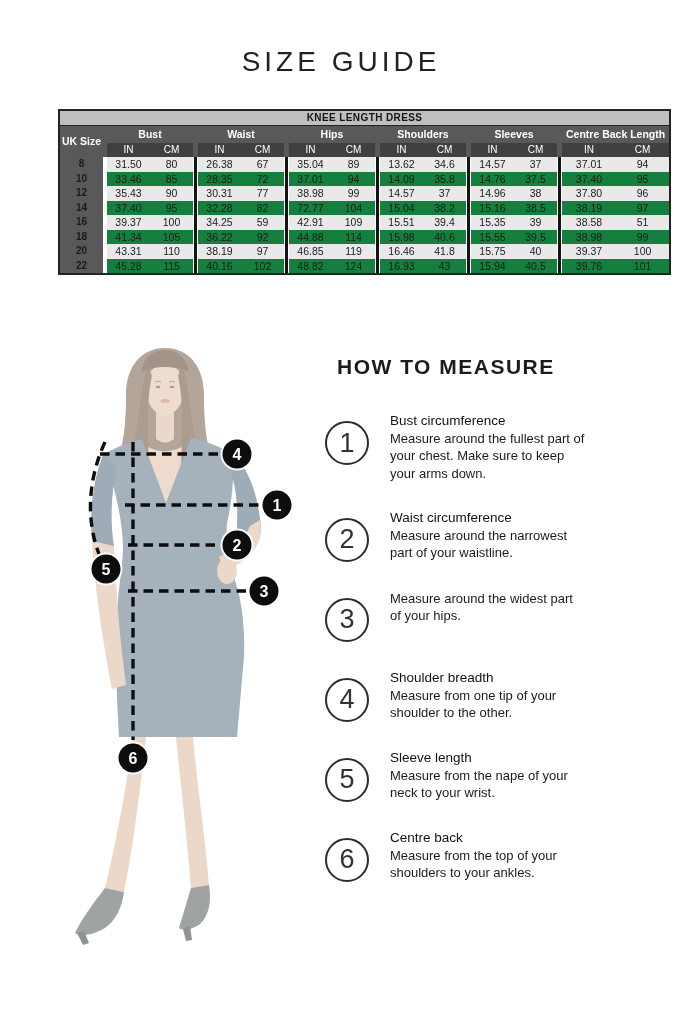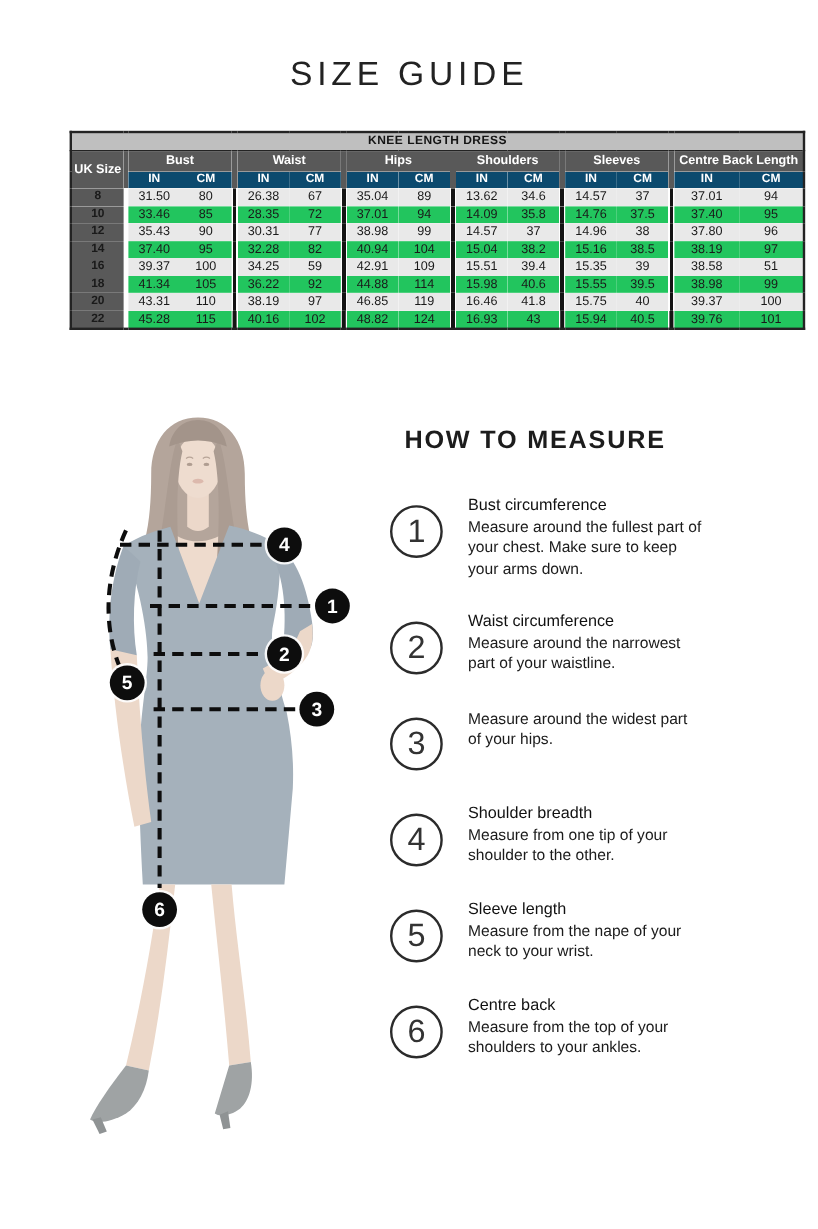--- a/index.html
+++ b/index.html
@@ -12,30 +12,30 @@
 
   
   .table-wrap{position:absolute;left:36px;top:109px;}
   table.size{border-collapse:collapse;table-layout:fixed;width:611px;
     font-size:10.5px;line-height:1;}
   table.size{border:2px solid #232323;margin-left:22px;}
   table.size td,table.size th{padding:0;margin:0;text-align:center;vertical-align:middle;overflow:hidden;white-space:nowrap;}
   tr.trow th{height:14px;background:#bfbfbf;color:#141414;font-size:10px;font-weight:bold;
     letter-spacing:.4px;border-bottom:1px solid #232323;}
   tr.grow th{height:17px;background:#595959;color:#fff;font-size:10.5px;font-weight:bold;}
-  tr.urow th{height:14px;background:#0c4a6e;color:#fff;font-size:10px;font-weight:bold;}
+  tr.urow th{height:14px;background:#404040;color:#fff;font-size:10px;font-weight:normal;}
   th.ukhead{background:#595959;color:#fff;}
   th.hgap{background:#595959;}
   td.uk{background:#595959;color:#fff;font-weight:bold;font-size:10px;}
   td.gap{background:#fff;}
   .sep{background:linear-gradient(90deg,#fff 1px,#141414 1px,#141414 4px,#fff 4px);}
   th.hsep{background:linear-gradient(90deg,#595959 1px,#141414 1px,#141414 4px,#595959 4px);}
   tr.drow td{height:14.5px;color:#1a1a1a;}
   tr.drow.even td.v{background:#e9e9e9;}
-  tr.drow.odd td.v{background:#22c55e;}
+  tr.drow.odd td.v{background:#15803d;}
 
   
   .measure{position:absolute;left:325px;top:355px;width:350px;}
   .measure-heading{margin:0 0 33px 12px;font-size:21px;font-weight:700;
     letter-spacing:1.5px;color:#1c1c1c;}
   .step{display:flex;align-items:flex-start;gap:21px;margin-bottom:27px;}
   .badge{flex:none;width:40px;height:40px;border:2px solid #2b2b2b;border-radius:50%;
     display:flex;align-items:center;justify-content:center;font-size:27px;font-weight:300;
     color:#333;margin-top:9px;}
   .stext{padding-top:1px;}
@@ -175,21 +175,21 @@
           </tr>
           <tr class="drow odd">
             <td class="uk">14</td>
             <td class="gap"></td>
             <td class="v">37.40</td>
             <td class="v">95</td>
             <td class="sep"></td>
             <td class="v">32.28</td>
             <td class="v">82</td>
             <td class="sep"></td>
-            <td class="v">40.94</td>
+            <td class="v">72.77</td>
             <td class="v">104</td>
             <td class="sep"></td>
             <td class="v">15.04</td>
             <td class="v">38.2</td>
             <td class="sep"></td>
             <td class="v">15.16</td>
             <td class="v">38.5</td>
             <td class="sep"></td>
             <td class="v">38.19</td>
             <td class="v">97</td>

